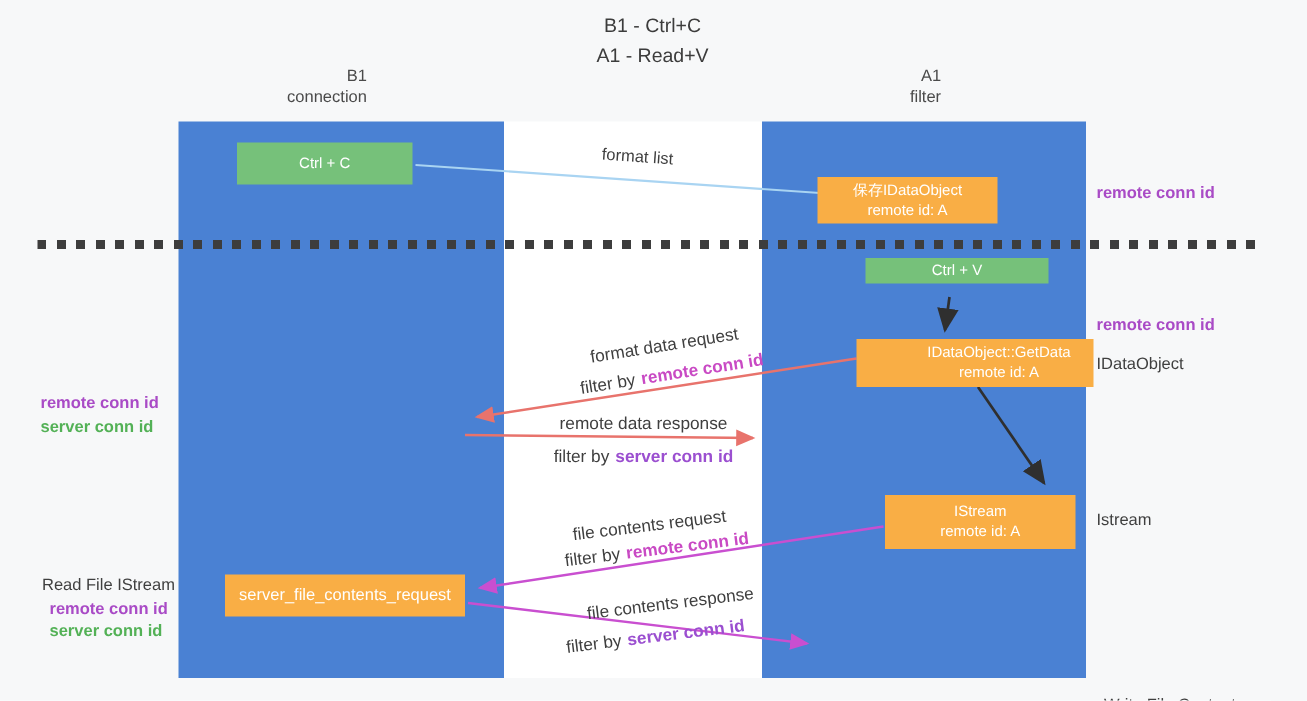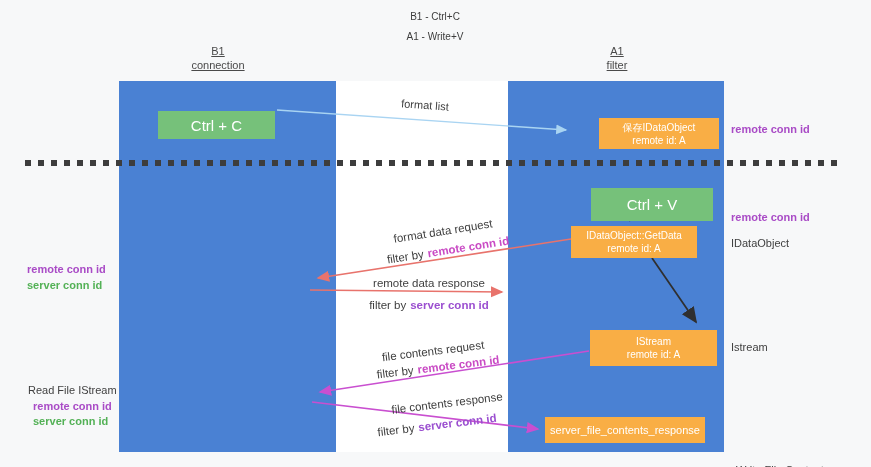--- a/index.html
+++ b/index.html
@@ -3,32 +3,32 @@
 <meta charset="utf-8">
 <style>
   html,body{margin:0;padding:0;}
   .stage{
     position:relative; width:871px; height:467px; overflow:hidden;
     background:#f7f8f9;
     font-family:"Liberation Sans", sans-serif;
     color:#3f3f3f;
   }
   .title{position:absolute; left:435px; top:7px; transform:translateX(-50%);
-    text-align:center; font-size:10px; line-height:20px; color:#3c3c3c;}
-  .lane-header{position:absolute; transform:translateX(-50%); text-align:center;
-    font-size:11px; line-height:14px; color:#4a4a4a;text-decoration:underline;}
+    text-align:center; font-size:13px; line-height:20px; color:#3c3c3c;}
+  .lane-header{position:absolute; transform:translateX(-50%); text-align:right;
+    font-size:11px; line-height:14px; color:#4a4a4a;}
   .channel{position:absolute; left:336px; top:81px; width:172px; height:371px; background:#ffffff;}
   .lane{position:absolute; top:81px; height:371px; background:var(--lane-blue);}
   .lane.left{left:119px; width:217px;}
   .lane.right{left:508px; width:216px;}
   .dashline{position:absolute; left:25px; top:160px; width:813px; height:6px;
     background:repeating-linear-gradient(90deg, var(--dash) 0 6px, transparent 6px 13px);}
   .node{position:absolute; display:flex; align-items:center; justify-content:center;
     flex-direction:column; color:#fff; text-align:center;}
-  .node.green{background:var(--node-green); font-size:15px;margin-top:16px;}
+  .node.green{background:var(--node-green); font-size:10px;}
   .node.orange{background:var(--node-orange); font-size:11px;}
   .node.small{font-size:10px; line-height:13px;}
   .arrows{position:absolute; left:0; top:0; pointer-events:none;}
   .st-blue{stroke:var(--arrow-blue); stroke-width:1.4;}
   .st-salmon{stroke:var(--arrow-salmon); stroke-width:1.6;}
   .st-magenta{stroke:var(--arrow-magenta); stroke-width:1.6;}
   .st-black{stroke:var(--arrow-black); stroke-width:1.8;}
   .mk-blue{fill:var(--arrow-blue);} .mk-salmon{fill:var(--arrow-salmon);}
   .mk-magenta{fill:var(--arrow-magenta);} .mk-black{fill:var(--arrow-black);}
   .mid{position:absolute; transform:translate(-50%,-50%) rotate(var(--r,0deg));
@@ -40,21 +40,21 @@
   .side.purple{color:var(--text-purple); font-weight:700;}
   .side.greent{color:var(--text-green); font-weight:700;}
 </style>
 </head>
 <body>
 
 <div class="stage">
 
   <div class="title">
     <div>B1 - Ctrl+C</div>
-    <div>A1 - Write+V</div>
+    <div>A1 - Read+V</div>
   </div>
 
   <div class="lane-header" style="left:218px; top:44px;">
     <div>B1</div>
     <div>connection</div>
   </div>
   <div class="lane-header" style="left:617px; top:44px;">
     <div>A1</div>
     <div>filter</div>
   </div>
@@ -86,45 +86,45 @@
     <line x1="589" y1="351" x2="320" y2="392" class="st-magenta" marker-end="url(#m-magenta)"></line>
     <line x1="312" y1="402" x2="538" y2="429" class="st-magenta" marker-end="url(#m-magenta)"></line>
   </svg>
 
   <div class="dashline"></div>
 
   <div class="node green" style="left:158px; top:95px; width:117px; height:28px;">
     <span>Ctrl + C</span>
   </div>
 
-  <div class="node orange small" style="left:599px; top:118px; width:120px; height:31px;">
+  <div class="node orange small" style="left:545px; top:118px; width:120px; height:31px;">
     <span>保存IDataObject</span>
     <span>remote id: A</span>
   </div>
 
-  <div class="node green" style="left:591px; top:172px; width:122px; height:33px;">
+  <div class="node green" style="left:577px; top:172px; width:122px; height:17px;">
     <span>Ctrl + V</span>
   </div>
 
-  <div class="node orange small" style="left:571px; top:226px; width:126px; height:32px;">
+  <div class="node orange small" style="left:571px; top:226px; width:126px; height:32px;padding-left:32px;">
     <span>IDataObject::GetData</span>
     <span>remote id: A</span>
   </div>
 
 
 
   <div class="node orange small" style="left:590px; top:330px; width:127px; height:36px;">
     <span>IStream</span>
     <span>remote id: A</span>
   </div>
 
+  <div class="node orange" style="left:150px; top:383px; width:160px; height:28px;">
+    <span>server_file_contents_request</span>
+  </div>
 
-  <div class="node orange" style="left:545px; top:417px; width:160px; height:26px;">
-    <span>server_file_contents_response</span>
-  </div>
 
   <div class="mid" style="left:425px; top:105px; --r:4deg; font-size:11px;">format list</div>
 
   <div class="mid" style="left:443px; top:231px; --r:-9deg;">format data request</div>
   <div class="mid" style="left:448px; top:250px; --r:-9deg;">
     <span class="fp">filter by</span><span class="hl-magenta">remote conn id</span>
   </div>
 
   <div class="mid" style="left:429px; top:283px;">remote data response</div>
   <div class="mid" style="left:429px; top:305px;">

